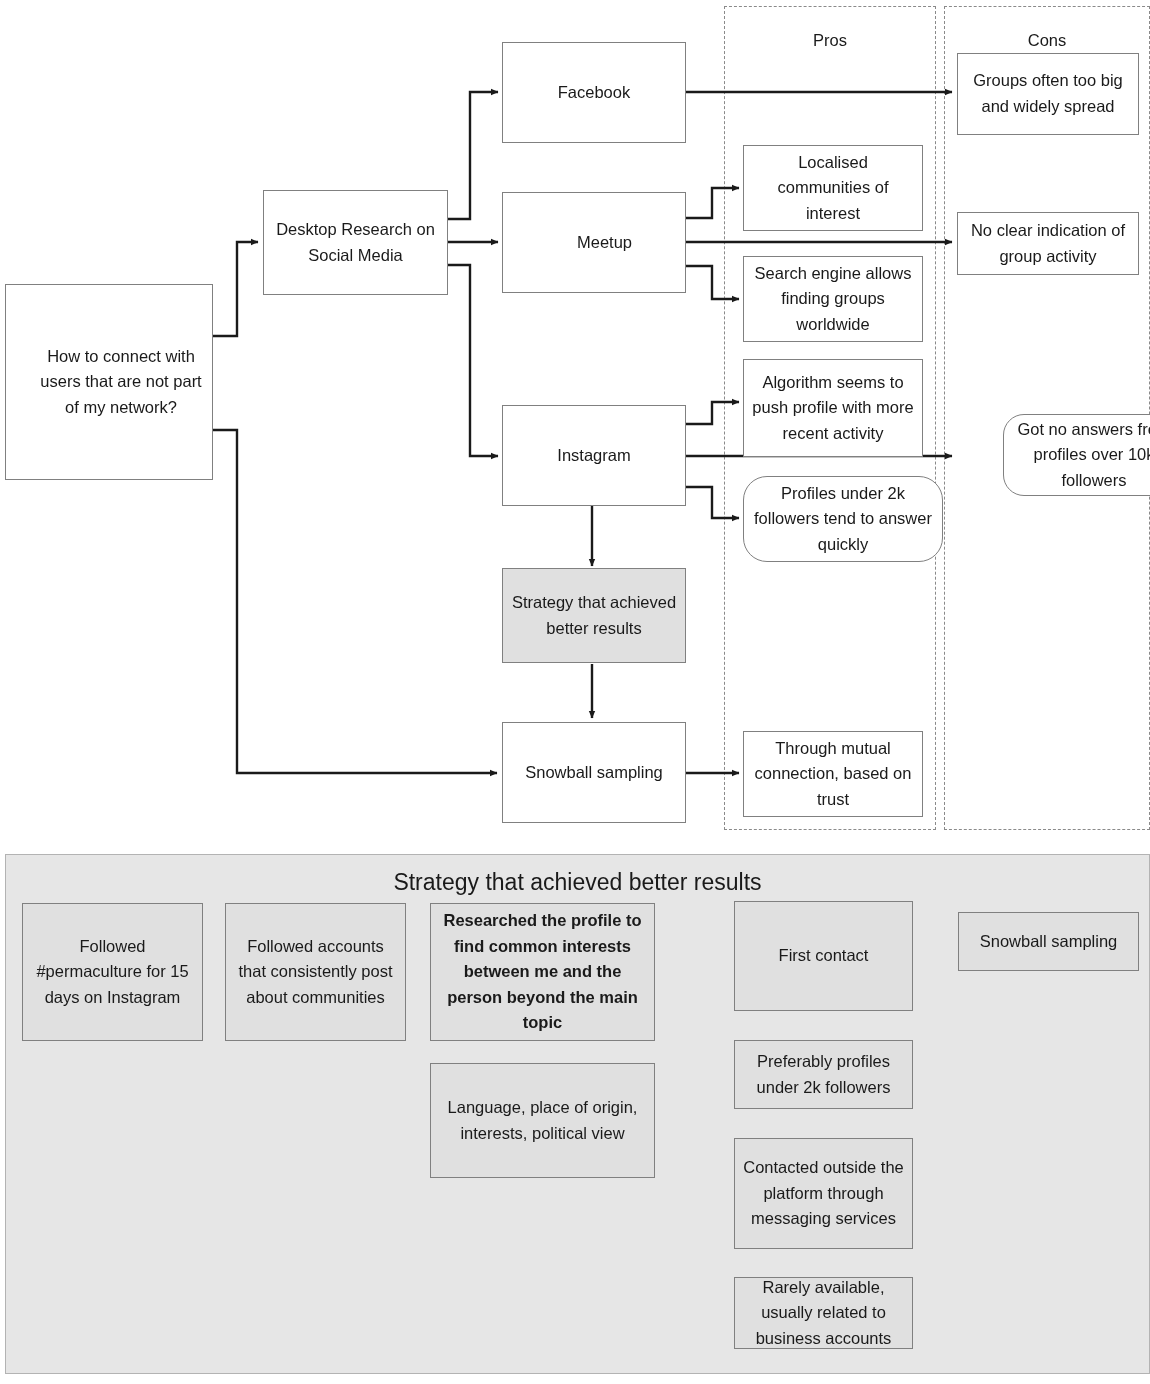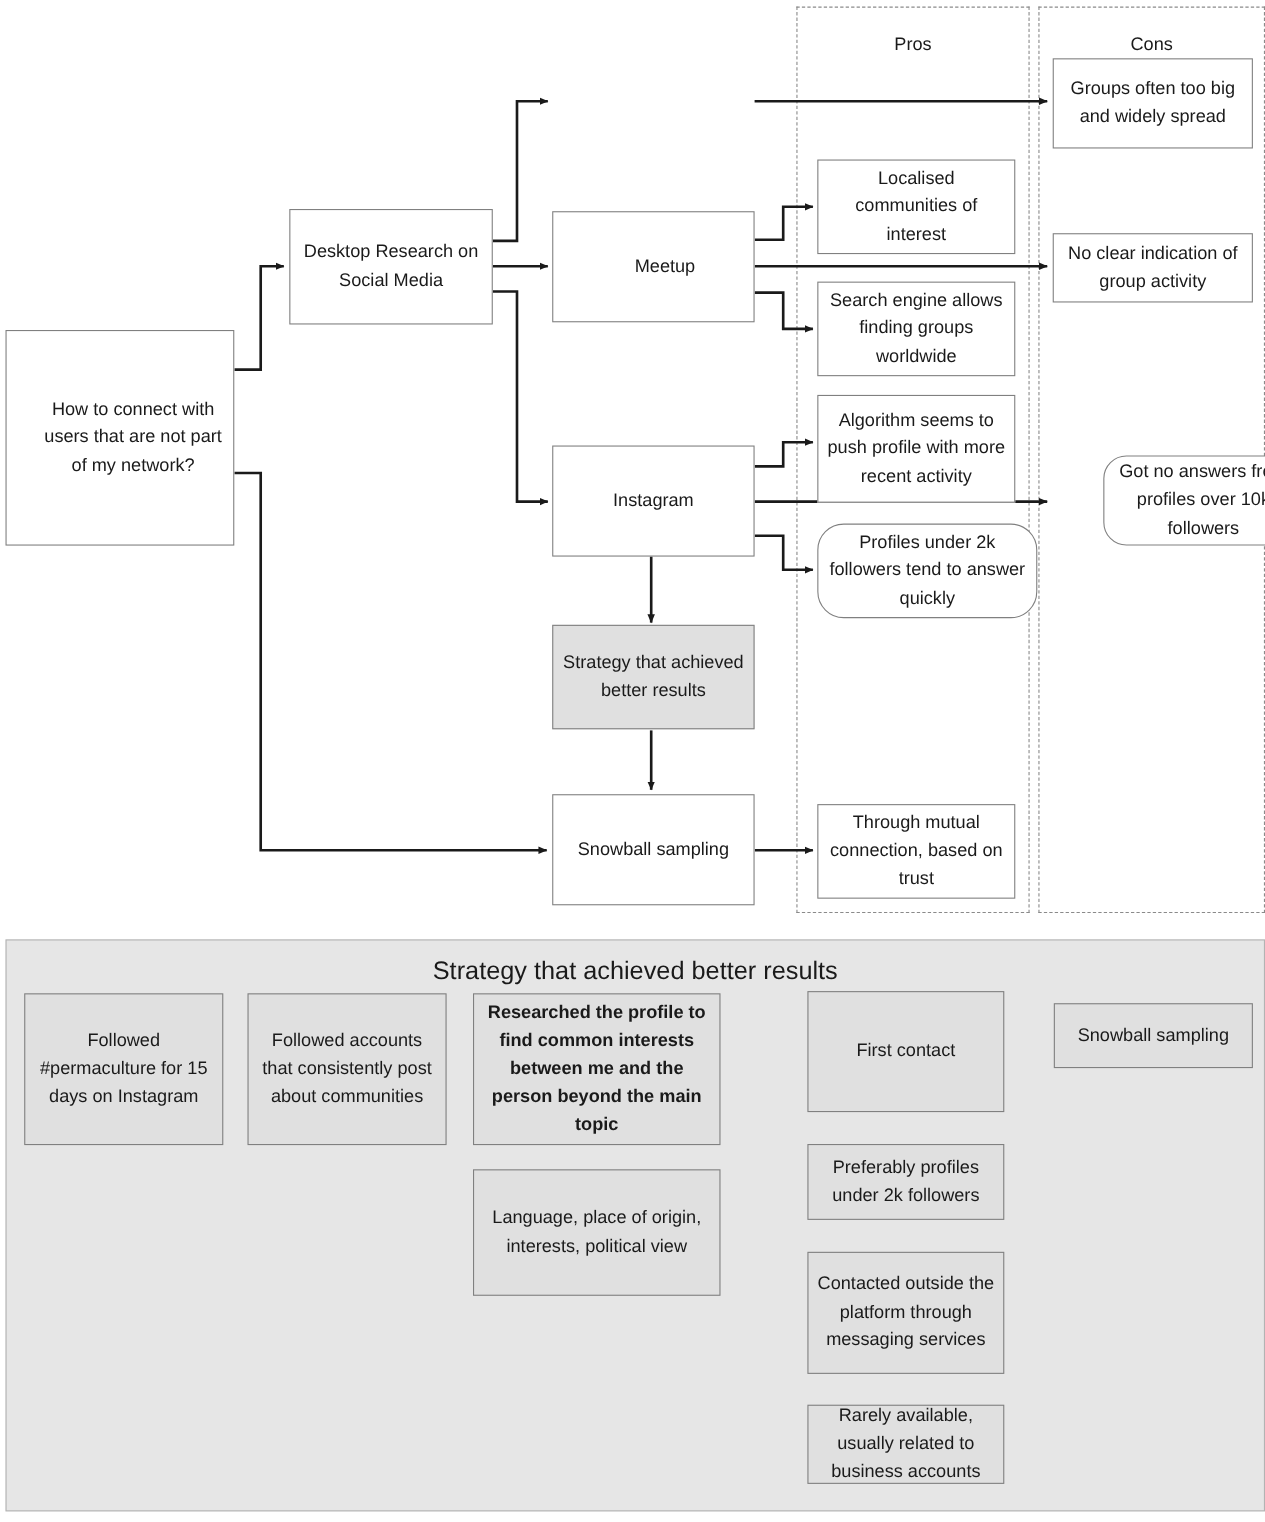--- a/index.html
+++ b/index.html
@@ -123,22 +123,23 @@
       <path d="M406,972 L425,972" marker-end="url(#arrow)"></path>
       <path d="M543,1035 L543,1060" marker-end="url(#arrow)"></path>
       <path d="M655,1123 L697,1123 L697,959 L729,959" marker-end="url(#arrow)"></path>
       <path d="M823,1010 L823,1037" marker-end="url(#arrow)"></path>
       <path d="M823,1108 L823,1135" marker-end="url(#arrow)"></path>
       <path d="M823,1248 L823,1275" marker-end="url(#arrow)"></path>
       <path d="M913,1193 L934,1193 L934,941 L954,941" marker-end="url(#arrow)"></path>
     </g>
   </svg>
 
-  <div class="box" style="left:5px; top:300px; width:208px; height:196px;padding-left:30px;">How to connect with users that are not part of my network?</div>
+  <div class="box" style="left:5px; top:284px; width:208px; height:196px;padding-left:30px;">How to connect with users that are not part of my network?</div>
   <div class="box" style="left:263px; top:190px; width:185px; height:105px;">Desktop Research on Social Media</div>
+  <div class="box" style="left:502px; top:42px; width:184px; height:101px;">Facebook</div>
   <div class="box" style="left:502px; top:192px; width:184px; height:101px;padding-left:27px;">Meetup</div>
   <div class="box" style="left:502px; top:405px; width:184px; height:101px;text-align:center;">Instagram</div>
   <div class="box grey" style="left:502px; top:568px; width:184px; height:95px;">Strategy that achieved better results</div>
   <div class="box" style="left:502px; top:722px; width:184px; height:101px;">Snowball sampling</div>
 
   <div class="box" style="left:743px; top:145px; width:180px; height:86px;">Localised communities of interest</div>
   <div class="box" style="left:743px; top:256px; width:180px; height:86px;">Search engine allows finding groups worldwide</div>
   <div class="box" style="left:743px; top:359px; width:180px; height:98px;">Algorithm seems to push profile with more recent activity</div>
   <div class="box" style="left:743px; top:476px; width:200px; height:86px;border-radius:24px;">Profiles under 2k followers tend to answer quickly</div>
   <div class="box" style="left:743px; top:731px; width:180px; height:86px;">Through mutual connection, based on trust</div>

